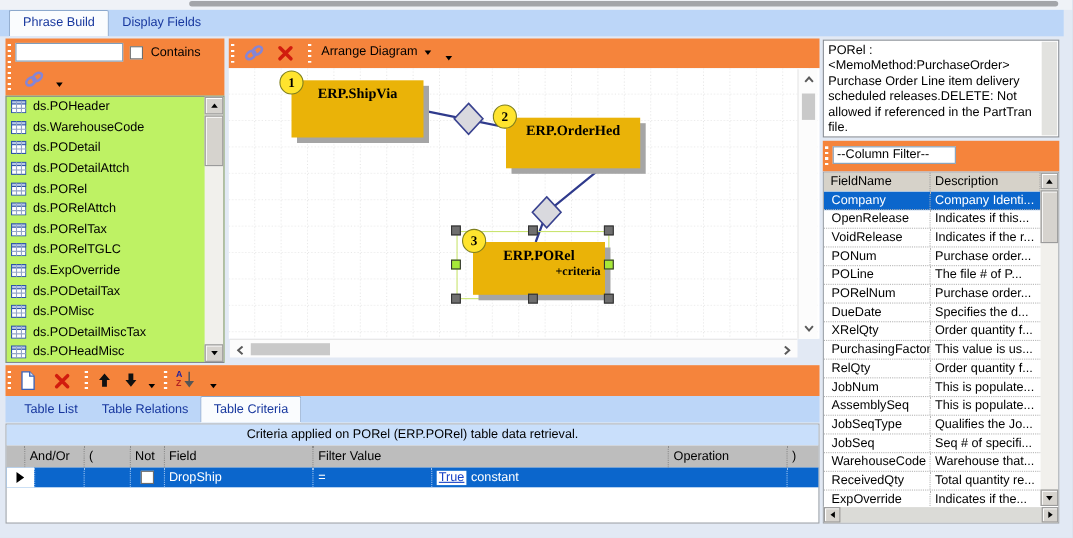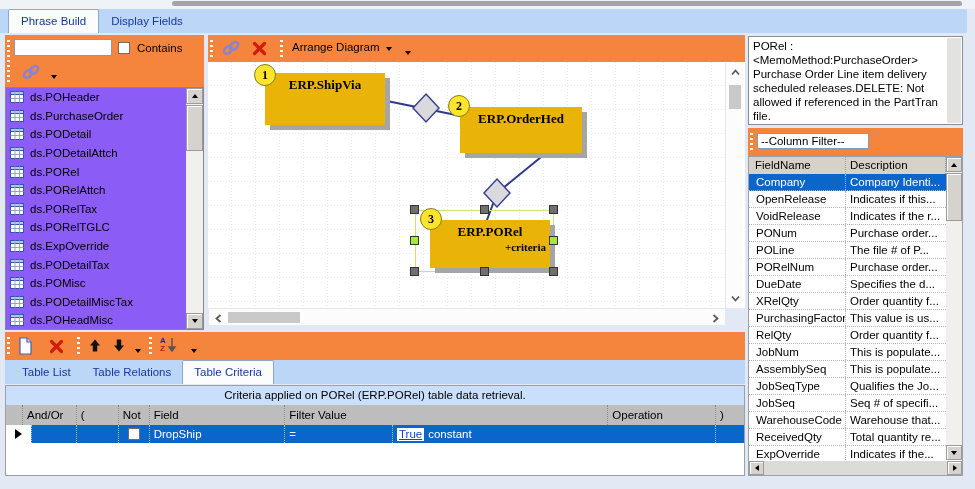--- a/index.html
+++ b/index.html
@@ -31,21 +31,21 @@
 
   
   #left-header { left:5px; top:35px; width:199px; height:52px; }
   #left-search { position:absolute; left:9px; top:4px; width:98px; height:17px;
                  border:1px solid #7F9DB9; font:11.5px "Liberation Sans",sans-serif; padding:0 2px; }
   .checkbox { background:#fff; border:1px solid #6E6E6E; width:12px; height:12px; }
   #contains-box { position:absolute; left:113px; top:7px; }
   #contains-label { position:absolute; left:132px; top:7px; }
 
   #table-list { position:absolute; left:5px; top:87px; width:199px; height:243px;
-                background:#8b5cf6; border:1px solid #828790; }
+                background:#bef264; border:1px solid #828790; }
   #table-list-rows { position:absolute; left:0; top:0; right:17px; bottom:0; overflow:hidden; }
   .tl-row { height:18.6px; display:flex; align-items:center; padding-left:4px; white-space:nowrap; }
   .tl-row svg { margin-right:6px; flex:none; }
 
   
   .cscroll-v { position:absolute; right:0; top:0; width:17px; bottom:0; background:#F1F0EC; }
   .sbtn { display:flex; align-items:center; justify-content:center; background:#D6D3CE;
           border:1px solid #9B9B9B; box-shadow:inset 1px 1px 0 #fff; }
   .tri-u { width:0;height:0;border-left:3px solid transparent;border-right:3px solid transparent;border-bottom:4px solid #000; }
   .tri-d { width:0;height:0;border-left:3px solid transparent;border-right:3px solid transparent;border-top:4px solid #000; }
@@ -163,21 +163,21 @@
         </div>
 
         <div class="tl-row">
           <svg width="14" height="12" viewBox="0 0 14 12">
             <rect x="0.5" y="0.5" width="13" height="11" fill="#fff" stroke="#2E55A8"></rect>
             <rect x="0.5" y="0.5" width="13" height="3" fill="#B9C9E8" stroke="#2E55A8"></rect>
             <line x1="5" y1="0.5" x2="5" y2="11.5" stroke="#94A6C8"></line>
             <line x1="9.5" y1="0.5" x2="9.5" y2="11.5" stroke="#94A6C8"></line>
             <line x1="0.5" y1="7.5" x2="13.5" y2="7.5" stroke="#94A6C8"></line>
           </svg>
-          <span>ds.PurchaseOrder</span>
+          <span>ds.WarehouseCode</span>
         </div>
 
         <div class="tl-row">
           <svg width="14" height="12" viewBox="0 0 14 12">
             <rect x="0.5" y="0.5" width="13" height="11" fill="#fff" stroke="#2E55A8"></rect>
             <rect x="0.5" y="0.5" width="13" height="3" fill="#B9C9E8" stroke="#2E55A8"></rect>
             <line x1="5" y1="0.5" x2="5" y2="11.5" stroke="#94A6C8"></line>
             <line x1="9.5" y1="0.5" x2="9.5" y2="11.5" stroke="#94A6C8"></line>
             <line x1="0.5" y1="7.5" x2="13.5" y2="7.5" stroke="#94A6C8"></line>
           </svg>

